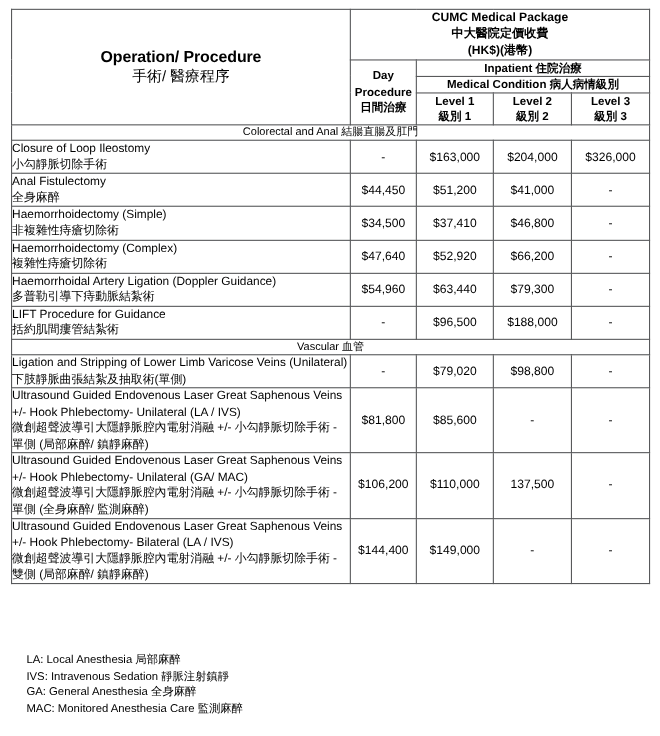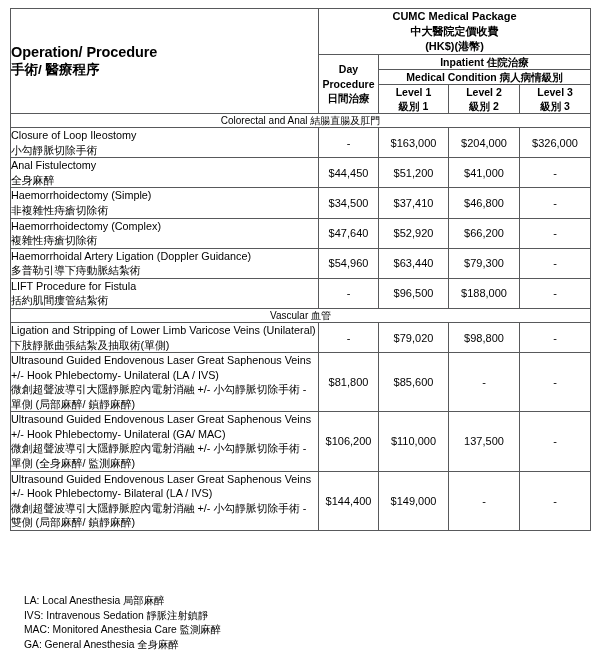--- a/index.html
+++ b/index.html
@@ -24,33 +24,33 @@
     table-layout: fixed;
   }
   table.price-table td, table.price-table th {
     border: 1px solid #58595b;
     padding: 0;
     vertical-align: middle;
     margin-top: 32px;
   }
   
   .hd-title-cell {
-    text-align: left;
+    text-align: center;
     padding: 4px 6px 4px 8px;
     vertical-align: middle;
   }
   .hd-title-en {
     font-size: 14.5px;
     font-weight: bold;
     line-height: 1.25;
     letter-spacing: -0.1px;
   }
   .hd-title-zh {
     font-size: 13.5px;
-    font-weight: bold;
+    font-weight: normal;
     line-height: 1.3;
   }
   .hd-center {
     text-align: center;
     font-weight: bold;
     line-height: 1.35;
     padding: 2px 2px;
   }
   .hd-pkg { font-size: 11px; }
   .hd-pkg .l1 { display:block; }
@@ -177,21 +177,21 @@
           <td class="price-cell">-</td>
         </tr>
         <tr>
           <td class="proc-cell"><span>Haemorrhoidal Artery Ligation (Doppler Guidance)</span><span class="zh">多普勒引導下痔動脈結紮術</span></td>
           <td class="price-cell">$54,960</td>
           <td class="price-cell">$63,440</td>
           <td class="price-cell">$79,300</td>
           <td class="price-cell">-</td>
         </tr>
         <tr>
-          <td class="proc-cell"><span>LIFT Procedure for Fistula</span><span class="zh">括約肌間瘻管結紮術</span></td>
+          <td class="proc-cell"><span>LIFT Procedure for Guidance</span><span class="zh">括約肌間瘻管結紮術</span></td>
           <td class="price-cell">-</td>
           <td class="price-cell">$96,500</td>
           <td class="price-cell">$188,000</td>
           <td class="price-cell">-</td>
         </tr>
         <tr class="section-row">
           <td colspan="5">Vascular 血管</td>
         </tr>
         <tr>
           <td class="proc-cell"><span>Ligation and Stripping of Lower Limb Varicose Veins (Unilateral)</span><span class="zh">下肢靜脈曲張結紮及抽取術(單側)</span></td>
@@ -220,17 +220,17 @@
           <td class="price-cell">$149,000</td>
           <td class="price-cell">-</td>
           <td class="price-cell">-</td>
         </tr>
       </tbody>
   </table>
 
   <div class="footnotes" id="footnotes">
       <div>LA: Local Anesthesia 局部麻醉</div>
       <div>IVS: Intravenous Sedation 靜脈注射鎮靜</div>
+      <div>GA: General Anesthesia 全身麻醉</div>
       <div>MAC: Monitored Anesthesia Care 監測麻醉</div>
-      <div>GA: General Anesthesia 全身麻醉</div>
     </div>
 
 </div>
 
 </body></html>

